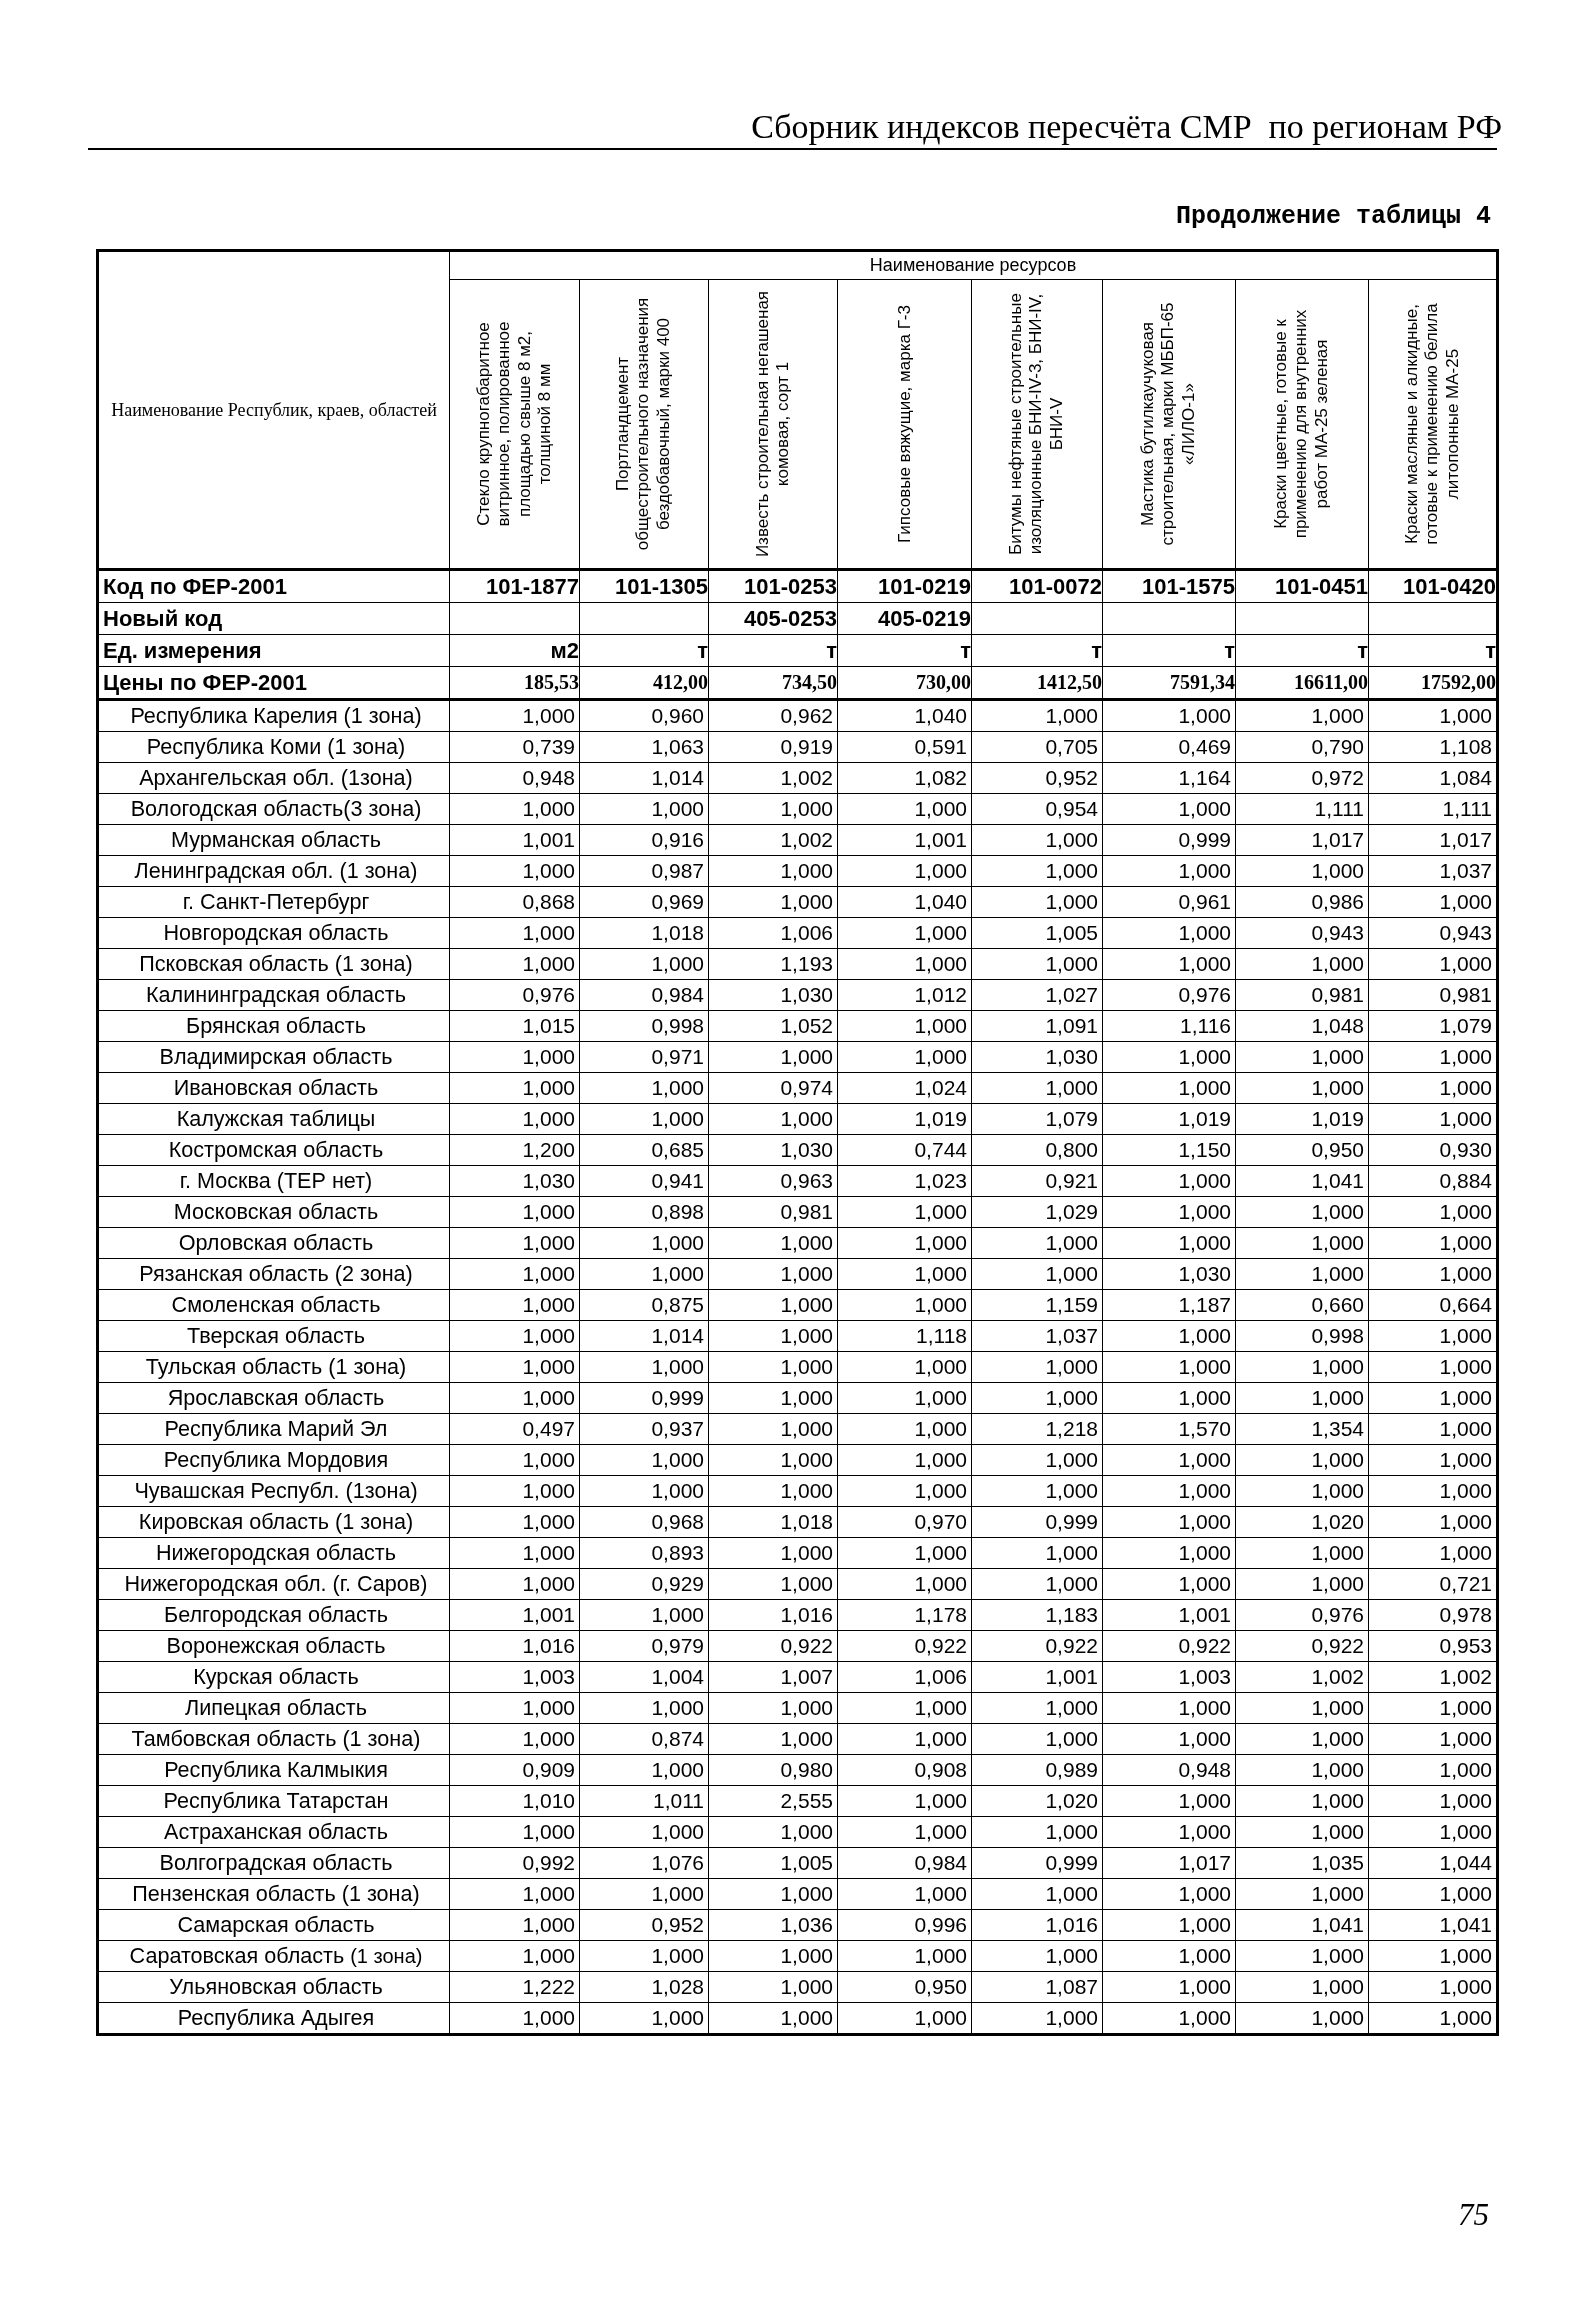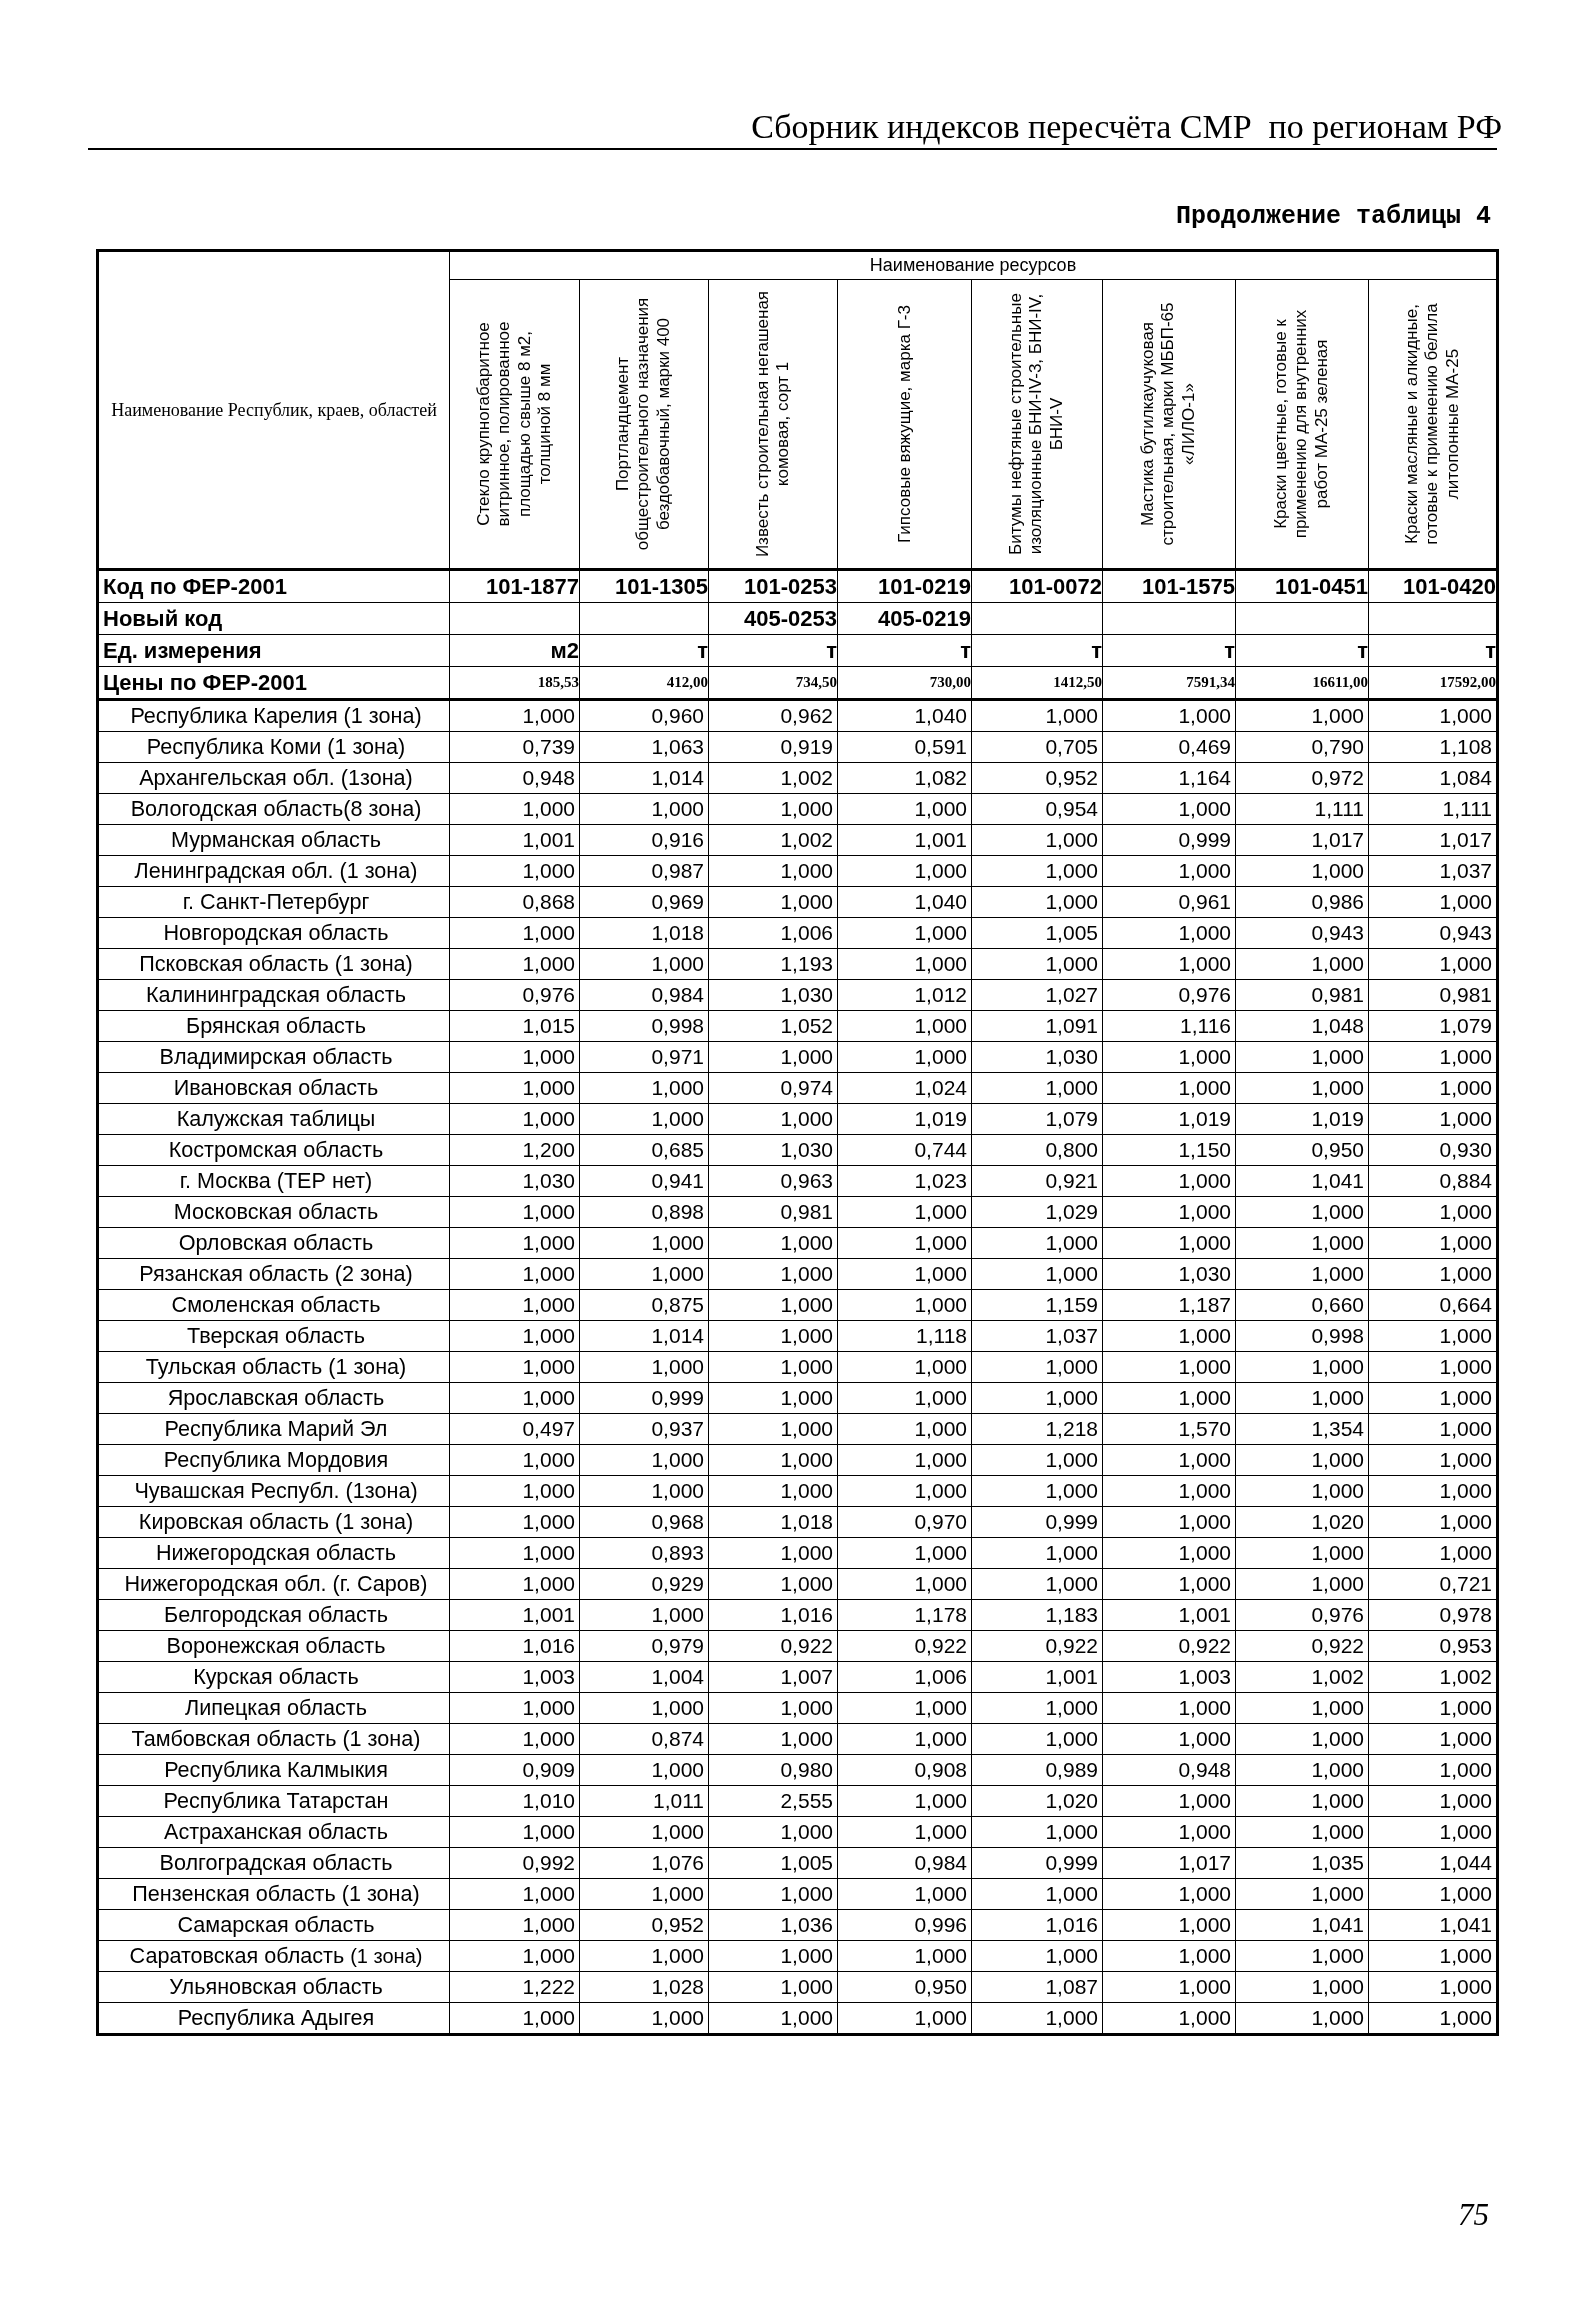--- a/index.html
+++ b/index.html
@@ -10,21 +10,21 @@
   .page-number { position:absolute; left:1458px; top:2197px; font-family:"Liberation Serif", serif; font-style:italic; font-size:31px; }
   table.main { position:absolute; left:96px; top:249px; width:1401px; border-collapse:collapse; table-layout:fixed; border:3.4px solid #000; }
   table.main td, table.main th { border:1.3px solid #000; padding:0; overflow:hidden; }
   .h-region { font-weight:normal; font-size:18px; text-align:center; vertical-align:middle; line-height:1.25; font-family:Liberation Serif, serif; }
   .h-group { height:27px; font-weight:normal; font-size:18px; text-align:center; vertical-align:middle; }
   .h-res { height:288px; position:relative; }
   .h-res .rot { position:absolute; left:50%; top:50%; width:269px; transform:translate(-50%,-50%) rotate(-90deg); text-align:center; font-size:17px; line-height:1.2; font-weight:normal; }
   tr.meta td { height:31px; font-weight:bold; font-size:22px; text-align:right; vertical-align:middle; }
   tr.meta td.lbl { text-align:left; padding-left:4px; font-size:22px; }
   tr.meta.thick td { border-top:3.4px solid #000;margin-left:32px; }
-  tr.price td.num { font-family:"Liberation Serif", serif; font-weight:bold; font-size:15px; }
+  tr.price td.num { font-family:"Liberation Serif", serif; font-weight:bold; font-size:20px; }
   tr.price td { border-bottom:3.4px solid #000; }
   tr.row td { height:30px; font-size:21.6px; vertical-align:middle; }
   tr.row td.name { text-align:center; padding-left:4px; white-space:nowrap; }
   tr.row td.val { text-align:right; padding-right:4px; font-size:21px; }
   .small { font-size:20px; }
 </style>
 </head>
 <body>
 
 <div class="running-head">Сборник индексов пересчёта СМР  по регионам РФ</div>
@@ -147,21 +147,21 @@
         <td class="val">0,948</td>
         <td class="val">1,014</td>
         <td class="val">1,002</td>
         <td class="val">1,082</td>
         <td class="val">0,952</td>
         <td class="val">1,164</td>
         <td class="val">0,972</td>
         <td class="val">1,084</td>
       </tr>
       <tr class="row">
-        <td class="name"><span>Вологодская область(8 зона)</span></td>
+        <td class="name"><span>Вологодская область(3 зона)</span></td>
         <td class="val">1,000</td>
         <td class="val">1,000</td>
         <td class="val">1,000</td>
         <td class="val">1,000</td>
         <td class="val">0,954</td>
         <td class="val">1,000</td>
         <td class="val">1,111</td>
         <td class="val">1,111</td>
       </tr>
       <tr class="row">

